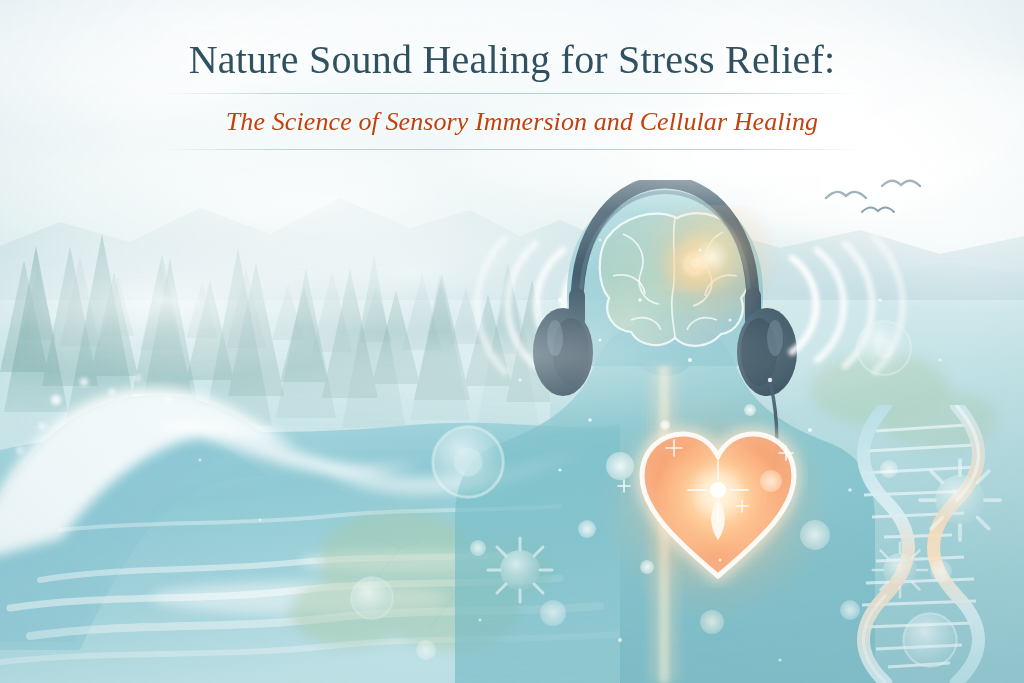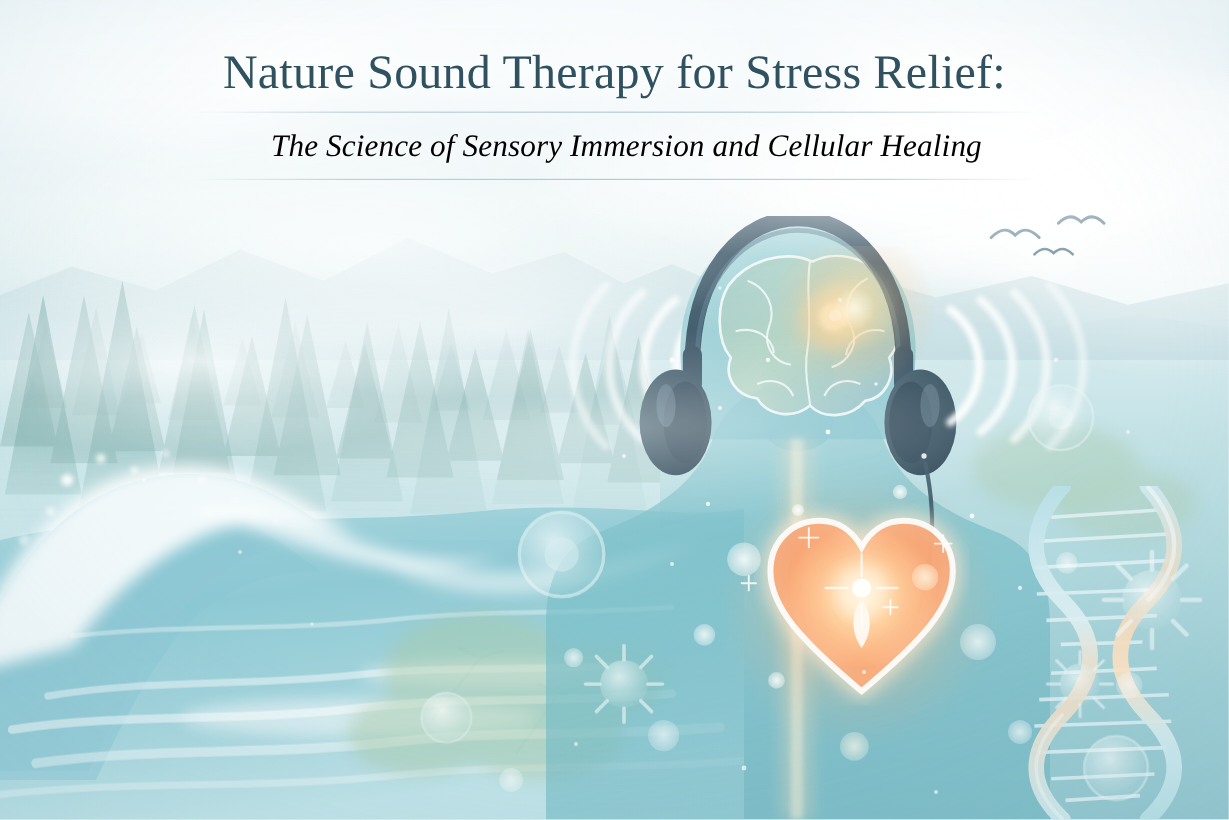--- a/index.html
+++ b/index.html
@@ -118,21 +118,21 @@
       rgba(110,155,172,.50) 50%,
       rgba(110,155,172,.42) 82%,
       rgba(120,165,180,0) 100%);
   }
   .rule.lower { margin-top: 12px; }
   .sub-title {
     font-family: "Liberation Serif", serif;
     font-style: italic;
     font-size: 26px;
     font-weight: 400;
-    color: #000000;
+    color: #c2410c;
     margin: 13px 0 0 0;
     letter-spacing: .1px;
     text-shadow: 0 1px 9px rgba(255,255,255,.85), 0 0 22px rgba(255,255,255,.55);
     white-space: nowrap;
     padding-left: 20px;
   }
 </style>
 </head>
 <body>
 
@@ -615,19 +615,19 @@
       <path d="M44,44 C50,38 55,38 60,43 C65,38 70,38 76,44" stroke-width="2"></path>
       <path d="M64,18 C71,11 77,11 83,17 C89,11 95,11 102,18"></path>
     </g>
   </svg>
 
   <div class="layer mist-a"></div>
   <div class="layer top-haze"></div>
   <div class="layer vignette"></div>
 
   <div class="titleblock">
-    <h1 class="main-title">Nature Sound Therapy for Stress Relief:</h1>
+    <h1 class="main-title">Nature Sound Healing for Stress Relief:</h1>
     <div class="rule upper"></div>
     <h2 class="sub-title">The Science of Sensory Immersion and Cellular Healing</h2>
     <div class="rule lower"></div>
   </div>
 
 </div>
 
 </body></html>

